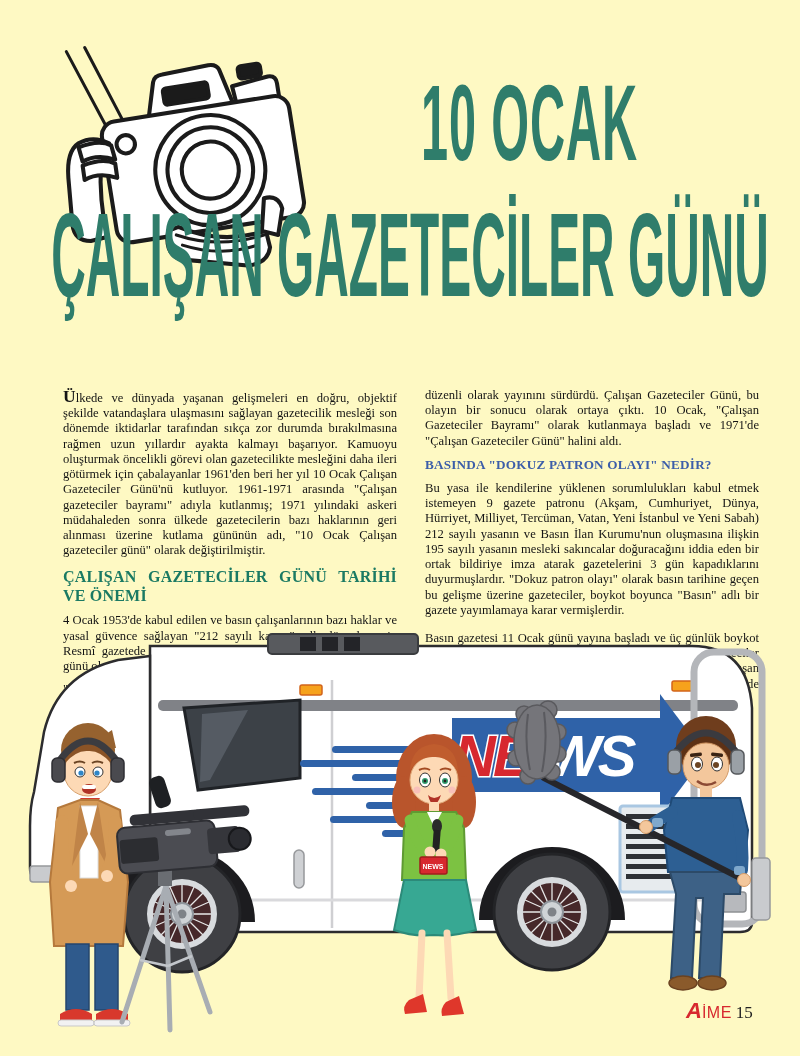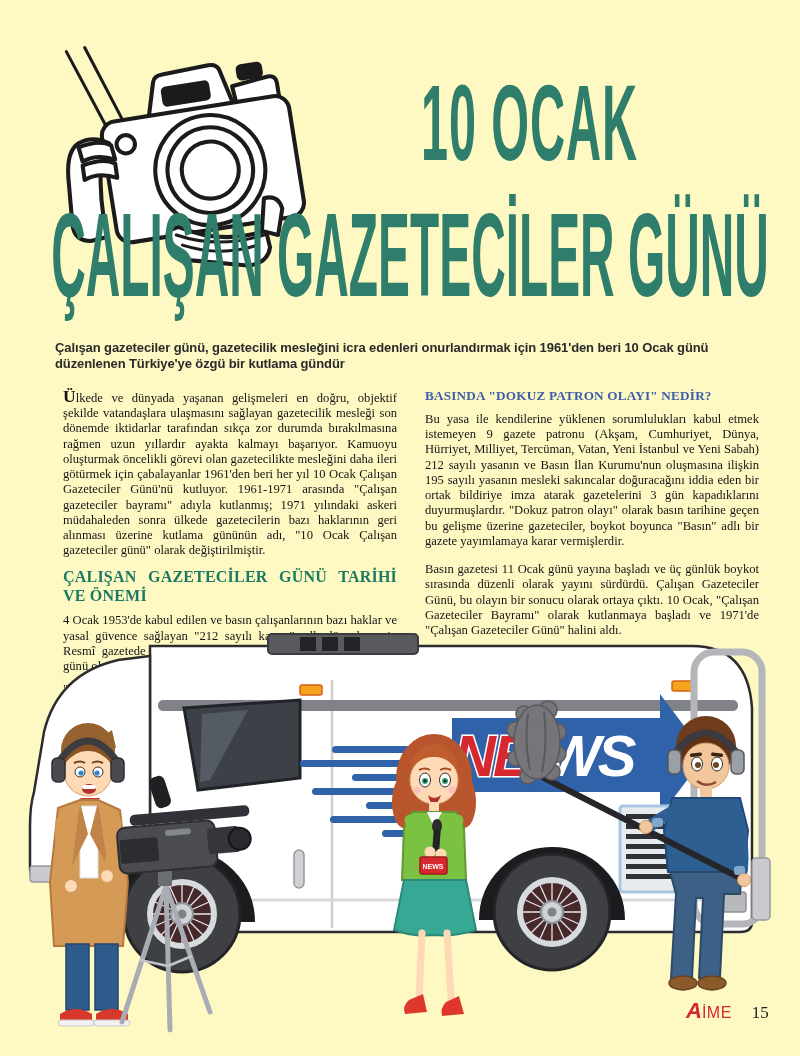--- a/index.html
+++ b/index.html
@@ -42,21 +42,21 @@
   .sp{margin-top:13px !important;}
   
   .scene{position:absolute;left:0;top:630px;width:800px;height:412px;}
   
   .footer-logo{
     position:absolute;left:686px;top:1000px;display:flex;align-items:baseline;z-index:5;
     font-family:"Liberation Sans",sans-serif;
   }
   .logo-a{color:#d7282f;font-style:italic;font-weight:700;font-size:22px;line-height:1;}
   .logo-rest{color:#d7282f;font-weight:400;font-size:16px;letter-spacing:0.5px;}
-  .page-num{font-family:"Liberation Serif",serif;color:#222;font-size:17px;margin-left:20px;}
+  .page-num{font-family:"Liberation Serif",serif;color:#222;font-size:17px;margin-left:4px;}
 </style>
 </head>
 <body>
 
 <div class="page">
 
   <svg class="camera-art" viewBox="0 0 270 270" aria-hidden="true">
     <g stroke="#1b1b1b" fill="#fff" stroke-width="4" stroke-linejoin="round" stroke-linecap="round">
       <path d="M 18 6 L 66 96" stroke-width="3" fill="none"></path>
       <path d="M 36 2 L 80 86" stroke-width="3" fill="none"></path>
@@ -86,30 +86,30 @@
     </g>
   </svg>
 
   <div class="title1">
     <span class="stretch">10 OCAK</span>
   </div>
   <div class="title2">
     <span class="stretch">ÇALIŞAN GAZETECİLER GÜNÜ</span>
   </div>
 
-  <div class="lede">Çalışan gazeteciler günü, gazetecilik mesleğini icra edenleri onurlandırmak için 1961'den beri 10 Ocak günü düzenlenen Türkiye'ye özgü bir kutlama gündür</div>
 
   <div class="columns">
     <div class="col">
       <p><span class="dropcap">Ü</span><span>lkede ve dünyada yaşanan gelişmeleri en doğru, objektif şekilde vatandaşlara ulaşmasını sağlayan gazetecilik mesleği son dönemde iktidarlar tarafından sıkça zor durumda bırakılmasına rağmen uzun yıllardır ayakta kalmayı başarıyor. Kamuoyu oluşturmak öncelikli görevi olan gazetecilikte mesleğini daha ileri götürmek için çabalayanlar 1961'den beri her yıl 10 Ocak Çalışan Gazeteciler Günü'nü kutluyor. 1961-1971 arasında "Çalışan gazeteciler bayramı" adıyla kutlanmış; 1971 yılındaki askeri müdahaleden sonra ülkede gazetecilerin bazı haklarının geri alınması üzerine kutlama gününün adı, "10 Ocak Çalışan gazeteciler günü" olarak değiştirilmiştir.</span></p>
       <p class="h-green">ÇALIŞAN GAZETECİLER GÜNÜ TARİHİ VE ÖNEMİ</p>
       <p>4 Ocak 1953'de kabul edilen ve basın çalışanlarının bazı haklar ve yasal güvence sağlayan "212 sayılı kanun" adlı düzenlemenin Resmî gazetede yayımlanışı nedeniyle 10 Ocak günü kutlama günü olmuştur.</p>
       <p>"Dokuz patron olayı" olarak basın tarihine geçen gelişme üzerine gazeteciler, boykot boyunca "Basın" adlı bir gazete yayımlamaya karar verdiler. Basın gazetesi 11 Ocak günü yayına başladı ve üç günlük boykot sırasında</p>
     </div>
     <div class="col">
+      <p>düzenli olarak yayınını sürdürdü. Çalışan Gazeteciler Günü, bu olayın bir sonucu olarak ortaya çıktı. 10 Ocak, "Çalışan Gazeteciler Bayramı" olarak kutlanmaya başladı ve 1971'de "Çalışan Gazeteciler Günü" halini aldı.</p>
       <p class="h-blue">BASINDA "DOKUZ PATRON OLAYI" NEDİR?</p>
       <p>Bu yasa ile kendilerine yüklenen sorumlulukları kabul etmek istemeyen 9 gazete patronu (Akşam, Cumhuriyet, Dünya, Hürriyet, Milliyet, Tercüman, Vatan, Yeni İstanbul ve Yeni Sabah) 212 sayılı yasanın ve Basın İlan Kurumu'nun oluşmasına ilişkin 195 sayılı yasanın mesleki sakıncalar doğuracağını iddia eden bir ortak bildiriye imza atarak gazetelerini 3 gün kapadıklarını duyurmuşlardır. "Dokuz patron olayı" olarak basın tarihine geçen bu gelişme üzerine gazeteciler, boykot boyunca "Basın" adlı bir gazete yayımlamaya karar vermişlerdir.</p>
       <p class="sp">Basın gazetesi 11 Ocak günü yayına başladı ve üç günlük boykot sırasında düzenli olarak yayını sürdürdü. Çalışan Gazeteciler Günü, bu olayın bir sonucu olarak ortaya çıktı. 10 Ocak, "Çalışan Gazeteciler Bayramı" olarak kutlanmaya başladı ve 1971'de "Çalışan Gazeteciler Günü" halini aldı.</p>
     </div>
   </div>
 
   <svg class="scene" viewBox="0 0 800 412" aria-hidden="true">
 
     <g>
       <path d="M 150 16 L 692 16 Q 748 16 752 78 L 752 292 Q 752 302 740 302 L 150 302 Z" fill="#ffffff" stroke="#2c2c2e" stroke-width="2.5"></path>

